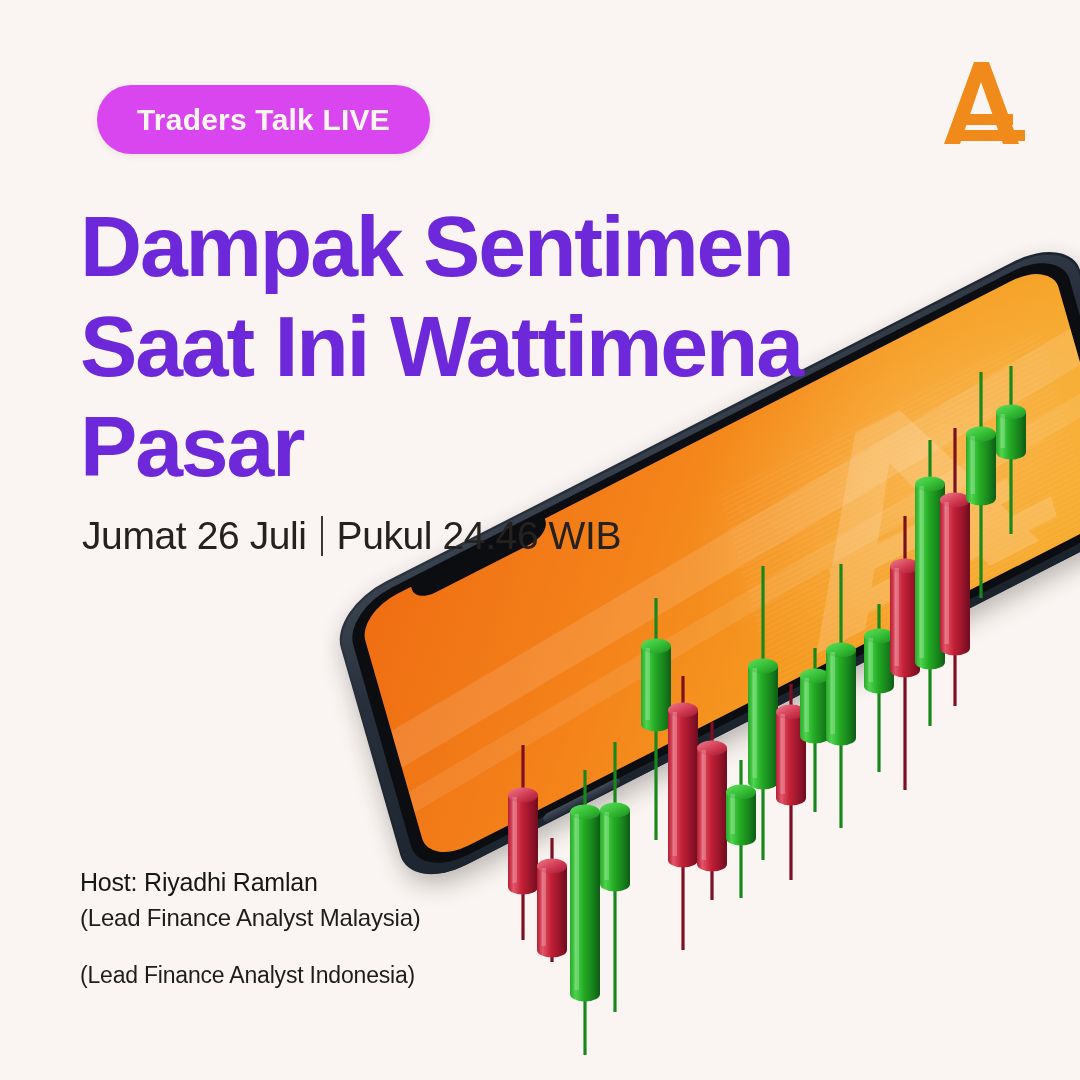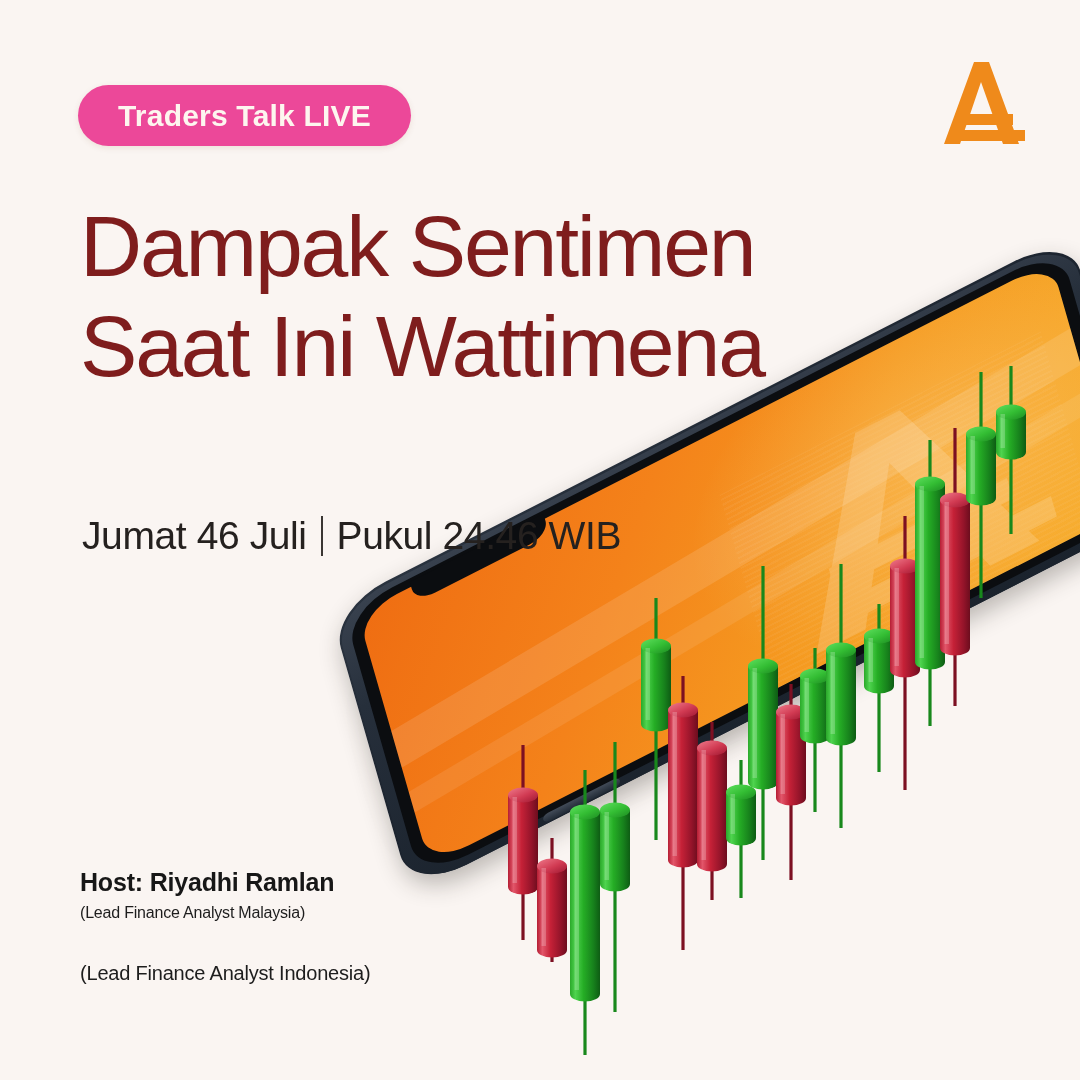--- a/index.html
+++ b/index.html
@@ -11,45 +11,45 @@
   }
   #poster{
     position:absolute;inset:0;
     width:1080px;height:1080px;
     background:#faf5f2;
     overflow:hidden;
   }
 
   
   #live-badge{
-    position:absolute;left:78px;top:85px;
-    height:61px;
+    position:absolute;left:97px;top:85px;
+    height:69px;
     padding:0 40px;
     display:flex;align-items:center;justify-content:center;
-    background:#ec4899;
+    background:#d946ef;
     border-radius:34px;
     box-shadow:0 2px 6px rgba(120,60,10,.10);
   }
   #live-badge .txt{
     color:#fdf6ef;
     font-size:30px;
     font-weight:bold;
     letter-spacing:.2px;
     white-space:nowrap;
   }
 
   
   #logo{position:absolute;left:933px;top:58px;width:100px;height:102px;}
 
   
   #headline{
     position:absolute;left:80px;top:196px;width:760px;
-    color:#7f1d1d;
+    color:#6d28d9;
     font-size:86px;
-    font-weight:normal;
+    font-weight:bold;
     line-height:100px;
     letter-spacing:-2.2px;
   }
   #headline .ln{display:block;white-space:nowrap;}
 
   
   #date-line{
     position:absolute;left:82px;top:514px;
     color:#25211f;
     font-size:39px;
@@ -322,29 +322,30 @@
         <polygon points="41,4 56,4 86,86 70,86 48,24 27,86 11,86"></polygon>
         <rect x="24" y="56" width="56" height="11"></rect>
         <rect x="24" y="72" width="68" height="11"></rect>
       </g>
     </svg>
   </div>
 
   <div id="headline">
     <span class="ln">Dampak Sentimen</span>
     <span class="ln">Saat Ini Wattimena</span>
+    <span class="ln">Pasar</span>
   </div>
 
   <div id="date-line">
-    <span>Jumat 46 Juli</span>
+    <span>Jumat 26 Juli</span>
     <span class="sep"></span>
     <span>Pukul 24.46 WIB</span>
   </div>
 
   <div style="position:absolute;left:80px;top:868px;">
-    <div style="font-size:25px;font-weight:bold;color:#171717;letter-spacing:-0.2px;">Host: Riyadhi Ramlan</div>
-    <div style="font-size:16px;font-weight:400;color:#1d1d1d;margin-top:7px;letter-spacing:-0.2px;">(Lead Finance Analyst Malaysia)</div>
+    <div style="font-size:25px;font-weight:normal;color:#171717;letter-spacing:-0.2px;">Host: Riyadhi Ramlan</div>
+    <div style="font-size:24px;font-weight:400;color:#1d1d1d;margin-top:7px;letter-spacing:-0.2px;">(Lead Finance Analyst Malaysia)</div>
   </div>
   <div style="position:absolute;left:80px;top:955px;">
-    <div style="font-size:20px;font-weight:400;color:#1d1d1d;margin-top:7px;letter-spacing:-0.2px;">(Lead Finance Analyst Indonesia)</div>
+    <div style="font-size:23px;font-weight:400;color:#1d1d1d;margin-top:7px;letter-spacing:-0.2px;">(Lead Finance Analyst Indonesia)</div>
   </div>
 
 </div>
 
 </body></html>

